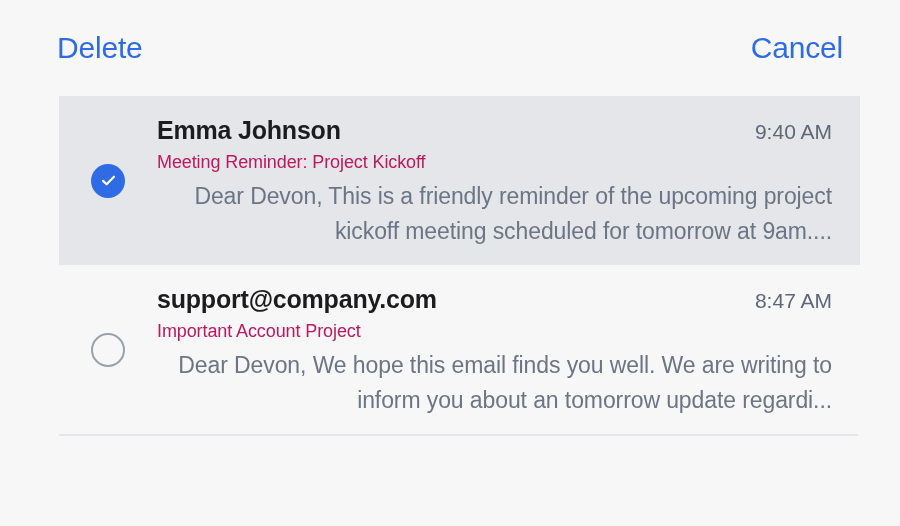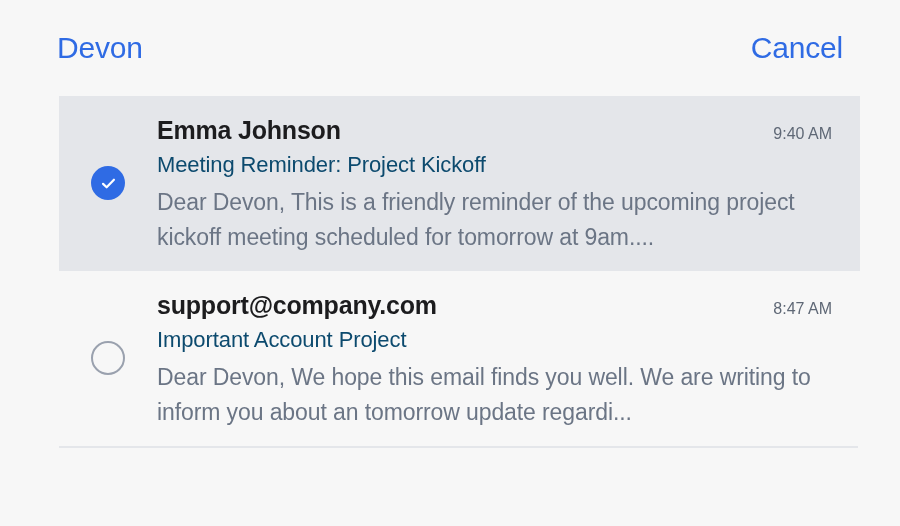--- a/index.html
+++ b/index.html
@@ -121,63 +121,64 @@
     font-size: 25px;
     font-weight: bold;
     color: #1c1c1e;
     line-height: 1.28;
     letter-spacing: -0.2px;
     white-space: nowrap;
     overflow: hidden;
     text-overflow: ellipsis;
   }
   .timestamp {
-    font-size: 16px;
+    font-size: 21px;
     font-weight: 400;
     color: #5f6876;
     line-height: 1.3;
     white-space: nowrap;
     flex: 0 0 auto;
   }
   .subject {
-    font-size: 22px;
-    font-weight: 400;
-    color: #0c4a6e;
+    font-size: 18px;
+    font-weight: 400;
+    color: #be185d;
     line-height: 1.45;
     letter-spacing: -0.1px;
     margin-top: 3px;
     white-space: nowrap;
     overflow: hidden;
     text-overflow: ellipsis;
   }
   .preview {
     font-size: 23px;
     font-weight: 400;
     color: #6b7585;
     line-height: 1.52;
     letter-spacing: -0.1px;
     margin-top: 4px;
     max-height: 70px;
     overflow: hidden;
+    text-align: right;
   }
 
   .row-divider {
     width: 799px;
     margin-left: 47px;
     height: 2px;
     background: #e4e6ea;
   }
 </style>
 </head>
 <body>
 
 <div class="screen">
 
   <div class="action-bar">
-    <button class="action-btn">Devon</button>
+    <button class="action-btn">Delete</button>
     <button class="action-btn">Cancel</button>
   </div>
 
   <div class="message-list">
 
     <div class="message-row selected">
       <div class="select-col">
         <span class="check-circle on">
           <svg class="tick" viewBox="0 0 20 20" aria-hidden="true">
             <path d="M3.6 10.4 L7.8 14.4 L16.4 5.6" fill="none" stroke="#ffffff" stroke-width="2.6" stroke-linecap="round" stroke-linejoin="round"></path>

